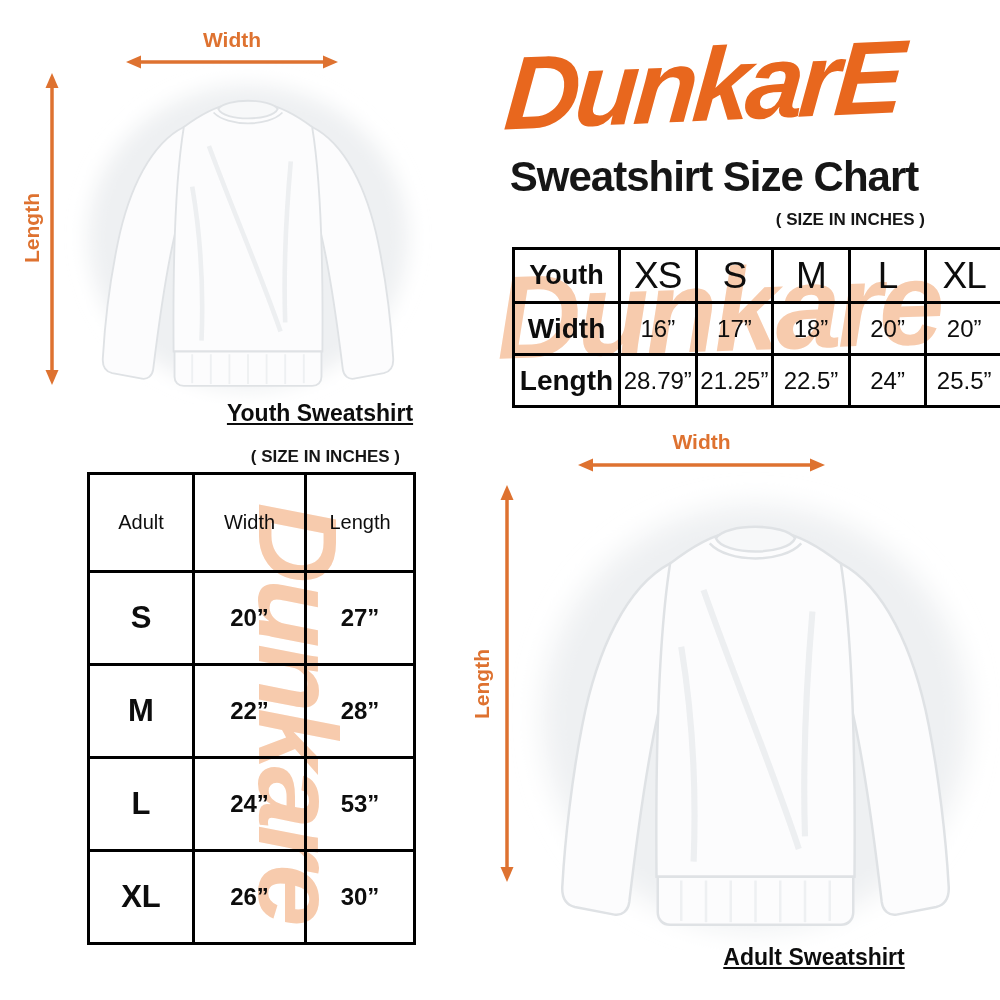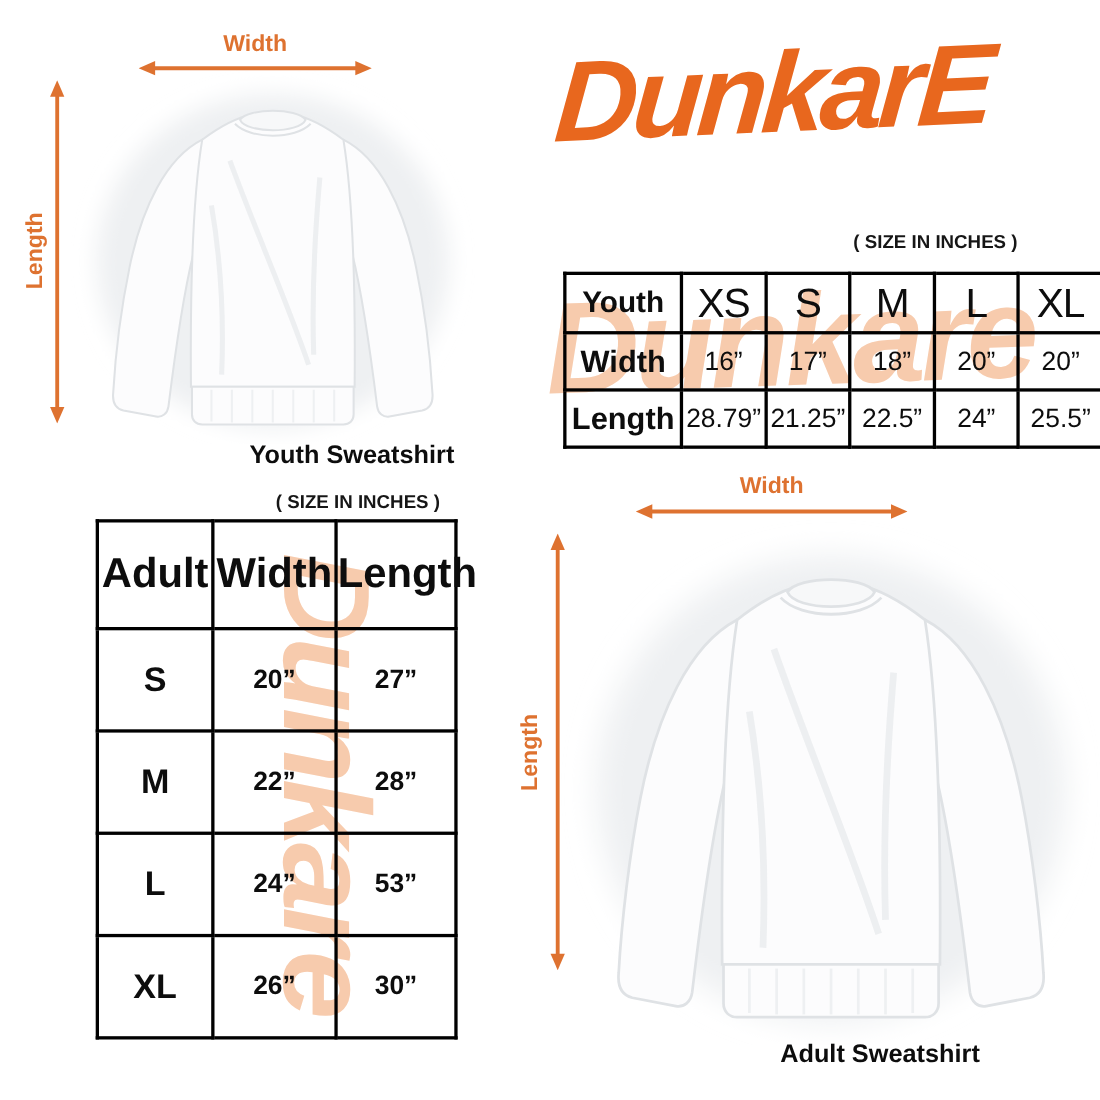--- a/index.html
+++ b/index.html
@@ -32,27 +32,27 @@
 
   
   table { position:absolute; border-collapse:collapse; table-layout:fixed; z-index:1; background:transparent; }
   td, th { border:3px solid #000; text-align:center; vertical-align:middle; color:#0d0d0d; background:transparent; padding:0; }
   .youth-table { left:512px; top:247px; width:492px; height:158px; }
   .youth-table .hdr-label { font-size:27px; font-weight:bold; }
   .youth-table .hdr-size  { font-size:37px; font-weight:normal; letter-spacing:-1px; }
   .youth-table .row-label { font-size:28px; font-weight:bold; }
   .youth-table .val       { font-size:24px; font-weight:normal; }
   .adult-table { left:87px; top:472px; width:326px; height:473px; }
-  .adult-table .hdr-label { font-size:38px; font-weight:bold; }
+  .adult-table .hdr-label { font-size:20px; font-weight:normal; }
   .adult-table .row-label { font-size:31px; font-weight:bold; }
   .adult-table .val       { font-size:24px; font-weight:bold; }
 
   
   .shirt-svg { position:absolute; }
-  .figure-caption { position:absolute; font-size:23px; font-weight:bold; color:#0d0d0d; text-align:center; }
+  .figure-caption { position:absolute; font-size:23px; font-weight:bold; color:#0d0d0d; text-align:center;text-decoration:underline; }
 </style>
 </head>
 <body>
 
 <div class="canvas">
 
   <div class="watermark wm-youth">Dunkare</div>
   <div class="watermark wm-adult">Dunkare</div>
 
   <div class="measure-label" style="left:126px; top:28px; width:212px;">Width</div>
@@ -101,20 +101,21 @@
           <line x1="260" y1="325" x2="260" y2="357"></line>
         </g>
       </symbol>
     </defs>
     <use href="#sweatshirt"></use>
   </svg>
 
   <div class="figure-caption" style="left:170px; top:400px; width:300px;">Youth Sweatshirt</div>
 
   <div class="brand-logo">DunkarE</div>
+  <div class="page-title">Sweatshirt Size Chart</div>
   <div class="units-note-top">( SIZE IN INCHES )</div>
 
   <table class="youth-table">
     <colgroup>
         <col style="width:106px">
         <col>
         <col>
         <col>
         <col>
         <col>
@@ -197,15 +198,15 @@
   <svg class="arrow-svg" style="left:499px; top:485px;" width="16" height="397" viewBox="0 0 16 397">
     <line x1="8" y1="11" x2="8" y2="386" stroke="#DE7230" stroke-width="3.5"></line>
     <polygon points="8,0 1.5,15 14.5,15" fill="#DE7230"></polygon>
     <polygon points="8,397 1.5,382 14.5,382" fill="#DE7230"></polygon>
   </svg>
 
   <svg class="shirt-svg" style="left:508px; top:470px;" width="495" height="480" viewBox="0 0 400 380" preserveAspectRatio="none">
     <use href="#sweatshirt"></use>
   </svg>
 
-  <div class="figure-caption" style="left:650px; top:944px; width:300px;">Adult Sweatshirt</div>
+  <div class="figure-caption" style="left:664px; top:944px; width:300px;">Adult Sweatshirt</div>
 
 </div>
 
 </body></html>

